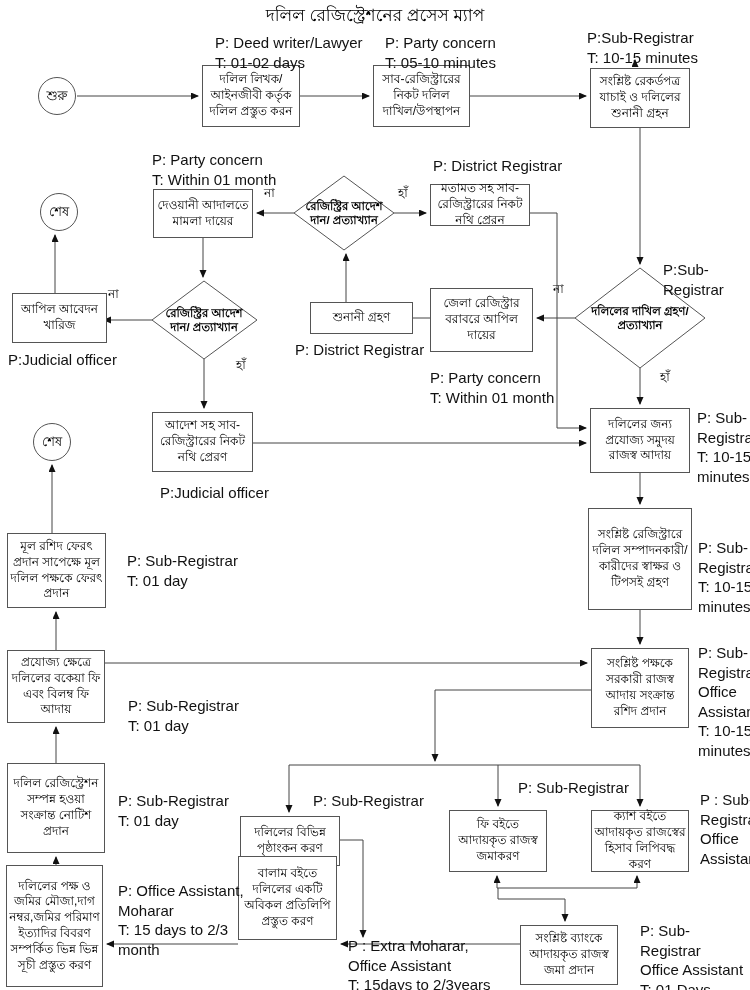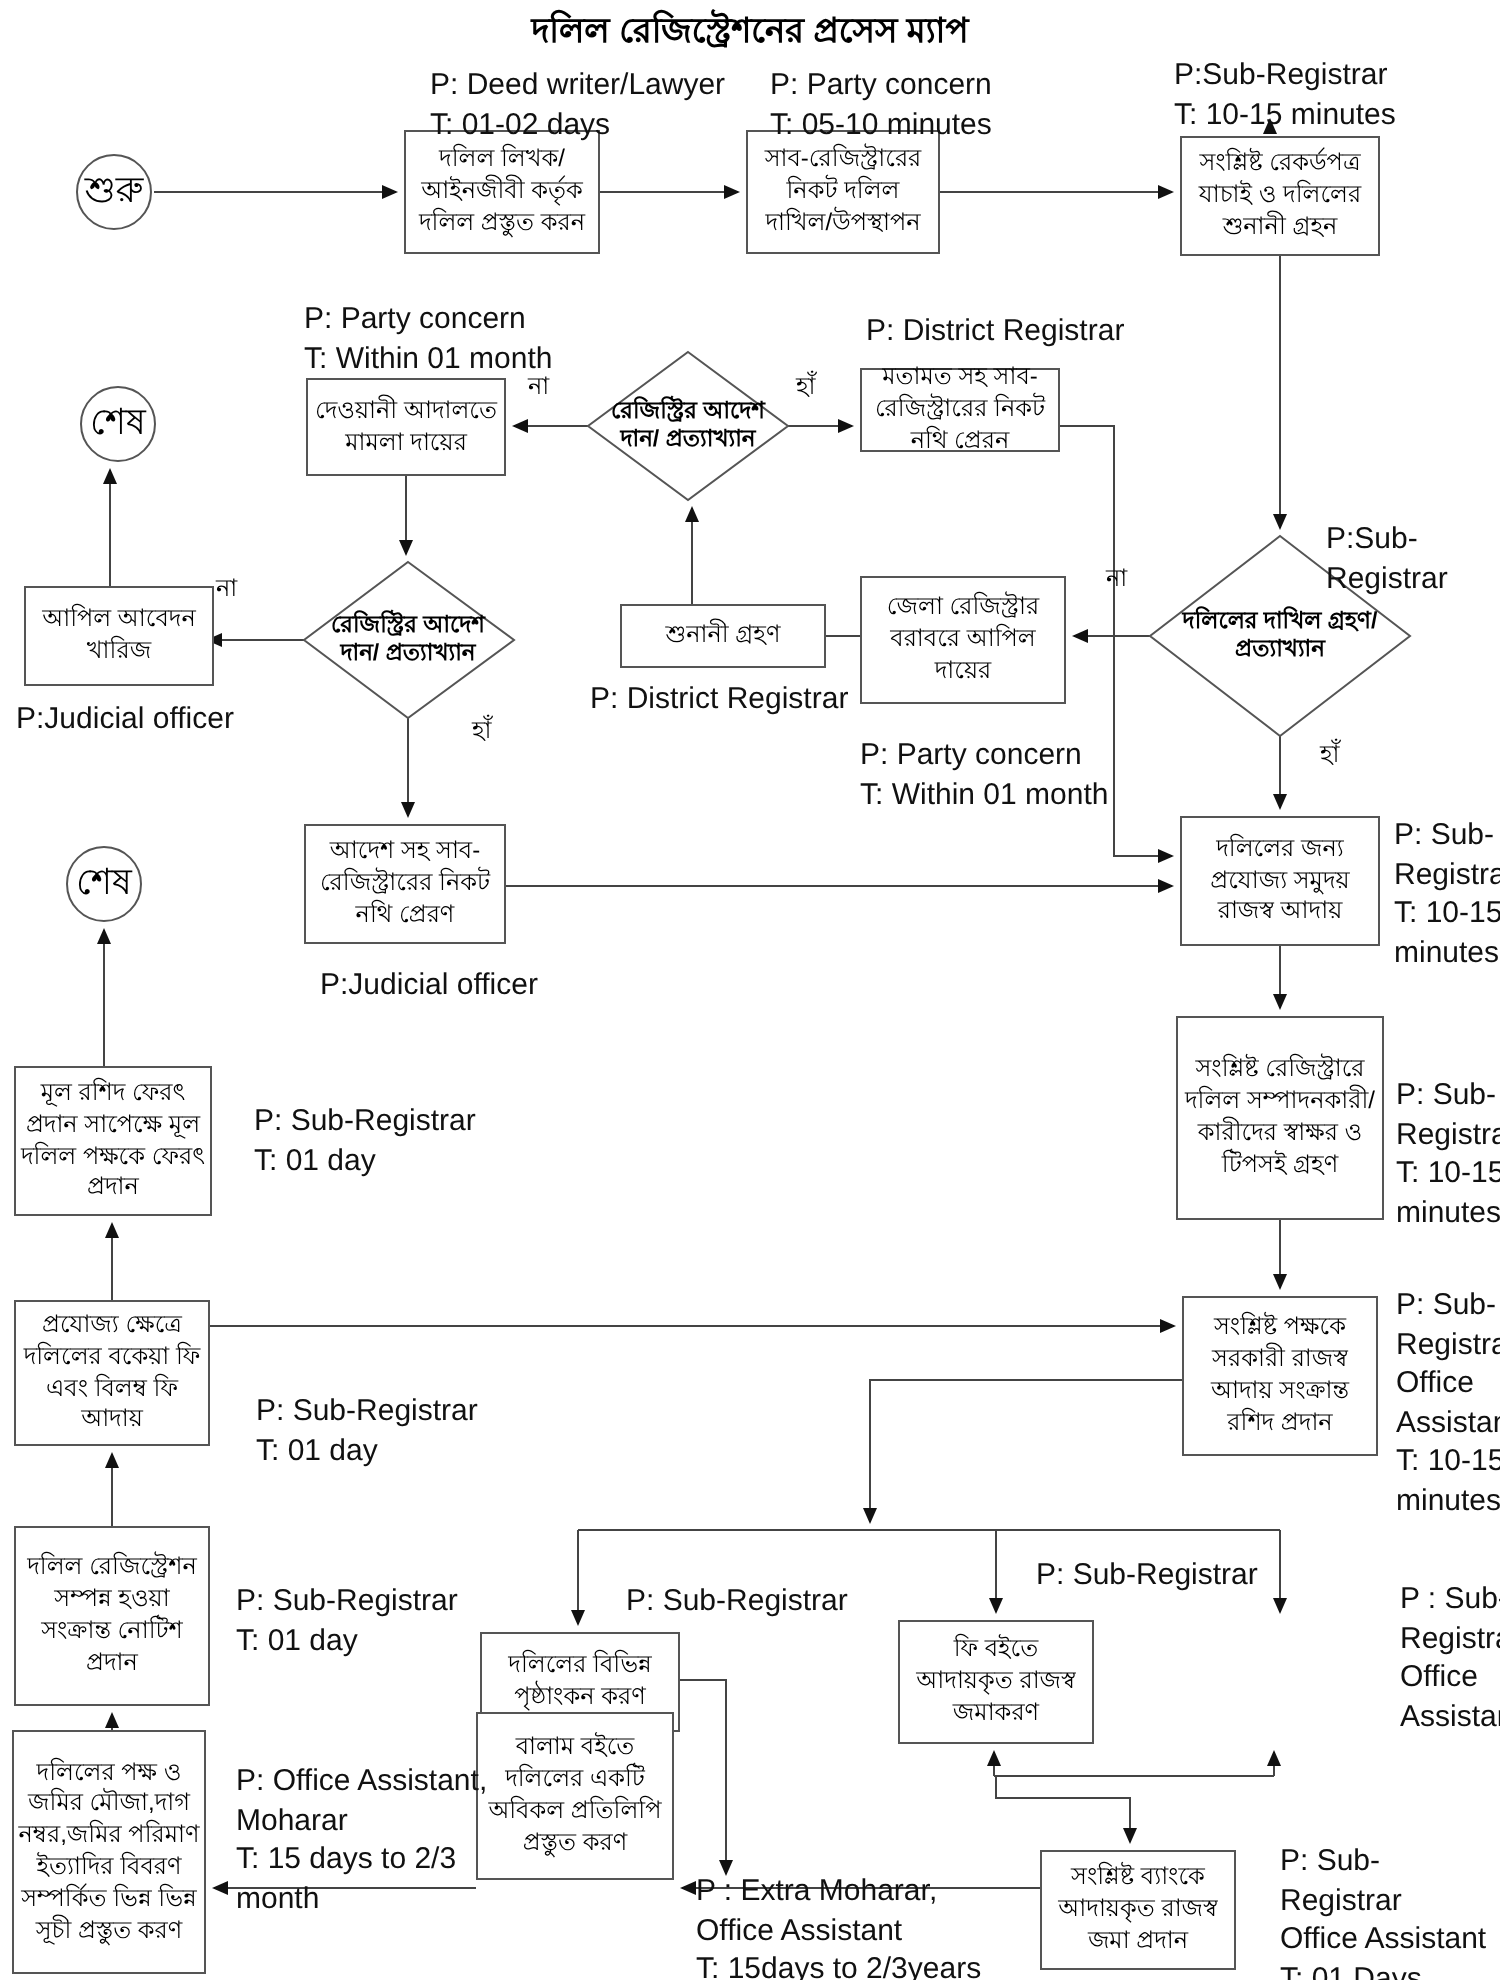--- a/index.html
+++ b/index.html
@@ -2,32 +2,32 @@
 <html><head>
 <meta charset="utf-8">
 <style>
   html,body{margin:0;padding:0;background:#fff;}
   .canvas{
     position:relative;width:750px;height:990px;background:#fff;overflow:hidden;
     font-family:"Liberation Sans","DejaVu Sans",sans-serif;color:#111;
   }
   .title{
     position:absolute;left:0;top:2px;width:750px;text-align:center;
-    font-size:17px;font-weight:bold;color:#000;
+    font-size:17px;font-weight:normal;color:#000;
   }
   .edges{position:absolute;left:0;top:0;z-index:0;}
   .box{
     position:absolute;z-index:2;background:#fff;border:1px solid #555;
     display:flex;align-items:center;justify-content:center;text-align:center;
     font-size:12px;line-height:1.32;padding:1px 2px;box-sizing:border-box;color:#000;
   }
   .circle{
     position:absolute;z-index:2;background:#fff;border:1px solid #555;border-radius:50%;
     display:flex;align-items:center;justify-content:center;
-    font-size:18px;color:#000;box-sizing:border-box;
+    font-size:13px;color:#000;box-sizing:border-box;
   }
   .diam-text{
     position:absolute;z-index:2;display:flex;align-items:center;justify-content:center;
     text-align:center;font-size:11.5px;line-height:1.25;color:#000;font-weight:bold;
   }
   .ann{
     position:absolute;z-index:3;font-size:15px;line-height:1.3;color:#111;
     white-space:pre-line;text-align:left;
   }
   .lbl{position:absolute;z-index:3;font-size:12px;color:#000;}
@@ -105,20 +105,21 @@
   <div class="box" style="left:152px;top:412px;width:101px;height:60px">আদেশ সহ সাব-রেজিস্ট্রারের নিকট নথি প্রেরণ</div>
   <div class="box" style="left:590px;top:408px;width:100px;height:65px">দলিলের জন্য প্রযোজ্য সমুদয় রাজস্ব আদায়</div>
   <div class="box" style="left:588px;top:508px;width:104px;height:102px">সংশ্লিষ্ট রেজিস্ট্রারে দলিল সম্পাদনকারী/ কারীদের স্বাক্ষর ও টিপসই গ্রহণ</div>
   <div class="box" style="left:591px;top:648px;width:98px;height:80px">সংশ্লিষ্ট পক্ষকে সরকারী রাজস্ব আদায় সংক্রান্ত রশিদ প্রদান</div>
   <div class="box" style="left:7px;top:533px;width:99px;height:75px">মূল রশিদ ফেরৎ প্রদান সাপেক্ষে মূল দলিল পক্ষকে ফেরৎ প্রদান</div>
   <div class="box" style="left:7px;top:650px;width:98px;height:73px">প্রযোজ্য ক্ষেত্রে দলিলের বকেয়া ফি এবং বিলম্ব ফি আদায়</div>
   <div class="box" style="left:7px;top:763px;width:98px;height:90px">দলিল রেজিস্ট্রেশন সম্পন্ন হওয়া সংক্রান্ত নোটিশ প্রদান</div>
   <div class="box" style="left:6px;top:865px;width:97px;height:122px">দলিলের পক্ষ ও জমির মৌজা,দাগ নম্বর,জমির পরিমাণ ইত্যাদির বিবরণ সম্পর্কিত ভিন্ন ভিন্ন সূচী প্রস্তুত করণ</div>
   <div class="box" style="left:240px;top:816px;width:100px;height:50px">দলিলের বিভিন্ন পৃষ্ঠাংকন করণ</div>
   <div class="box" style="left:449px;top:810px;width:98px;height:62px">ফি বইতে আদায়কৃত রাজস্ব জমাকরণ</div>
+  <div class="box" style="left:591px;top:810px;width:98px;height:62px">ক্যাশ বইতে আদায়কৃত রাজস্বের হিসাব লিপিবদ্ধ করণ</div>
   <div class="box" style="left:238px;top:856px;width:99px;height:84px">বালাম বইতে দলিলের একটি অবিকল প্রতিলিপি প্রস্তুত করণ</div>
   <div class="box" style="left:520px;top:925px;width:98px;height:60px">সংশ্লিষ্ট ব্যাংকে আদায়কৃত রাজস্ব জমা প্রদান</div>
 
   <div class="diam-text" style="left:298px;top:182px;width:92px;height:62px">রেজিস্ট্রির আদেশ দান/ প্রত্যাখ্যান</div>
   <div class="diam-text" style="left:158px;top:288px;width:92px;height:64px">রেজিস্ট্রির আদেশ দান/ প্রত্যাখ্যান</div>
   <div class="diam-text" style="left:581px;top:280px;width:118px;height:76px">দলিলের দাখিল গ্রহণ/প্রত্যাখ্যান</div>
 
   <div class="lbl" style="left:264px;top:184px">না</div>
   <div class="lbl" style="left:398px;top:184px">হাঁ</div>
   <div class="lbl" style="left:108px;top:285px">না</div>

